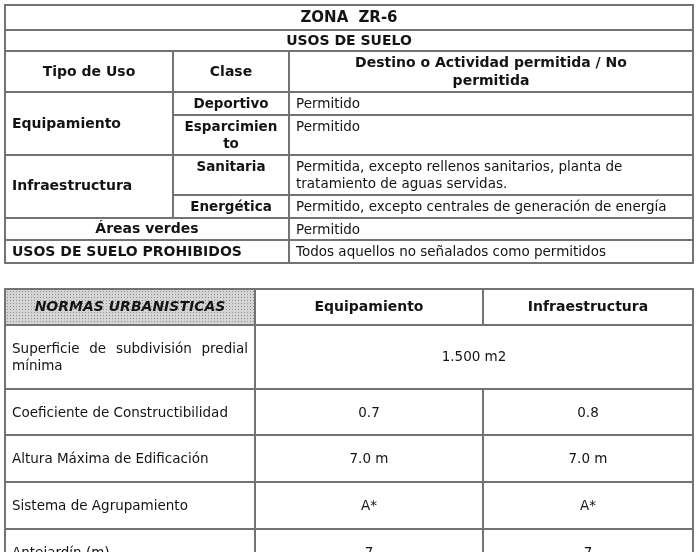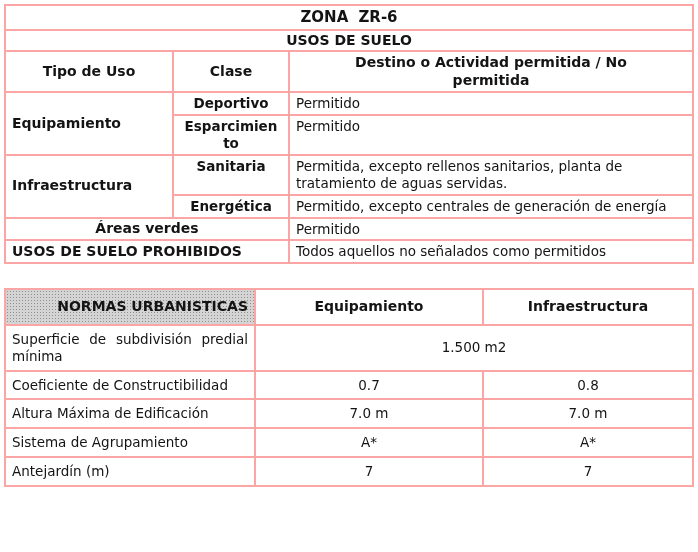--- a/index.html
+++ b/index.html
@@ -14,21 +14,21 @@
   }
   .page {
     padding: 4px 5px 0 4px;
   }
   table {
     border-collapse: collapse;
     width: 688px;
     table-layout: fixed;
   }
   td {
-    border: 2px solid #fca5a5;
+    border: 2px solid #737373;
     padding: 1px 6px;
     font-size: 13.5px;
     line-height: 1.25;
     vertical-align: top;
     overflow: hidden;
   }
   
   .t1 .title-cell {
     text-align: center;
     font-weight: bold;
@@ -91,29 +91,30 @@
     margin-top: 24px;
   }
   .t2 .hdr {
     font-weight: bold;
     font-size: 14px;
     text-align: center;
     vertical-align: middle;
     padding: 8px 6px;
   }
   .t2 .hdr-gray {
-    text-align: right;
+    text-align: center;
     background-color: #d4d4d4;
     background-image: radial-gradient(#8f8f8f 0.8px, rgba(0,0,0,0) 0.9px);
     background-size: 3px 3px;
+    font-style: italic;
   }
   .t2 .lbl {
     text-align: justify;
     vertical-align: top;
-    padding: 5px 6px;
+    padding: 14px 6px;
   }
   .t2 .val {
     text-align: center;
     vertical-align: middle;
   }
   .footnote {
     margin: 10px 0 0 26px;
     font-size: 13.5px;
   }
 </style>

